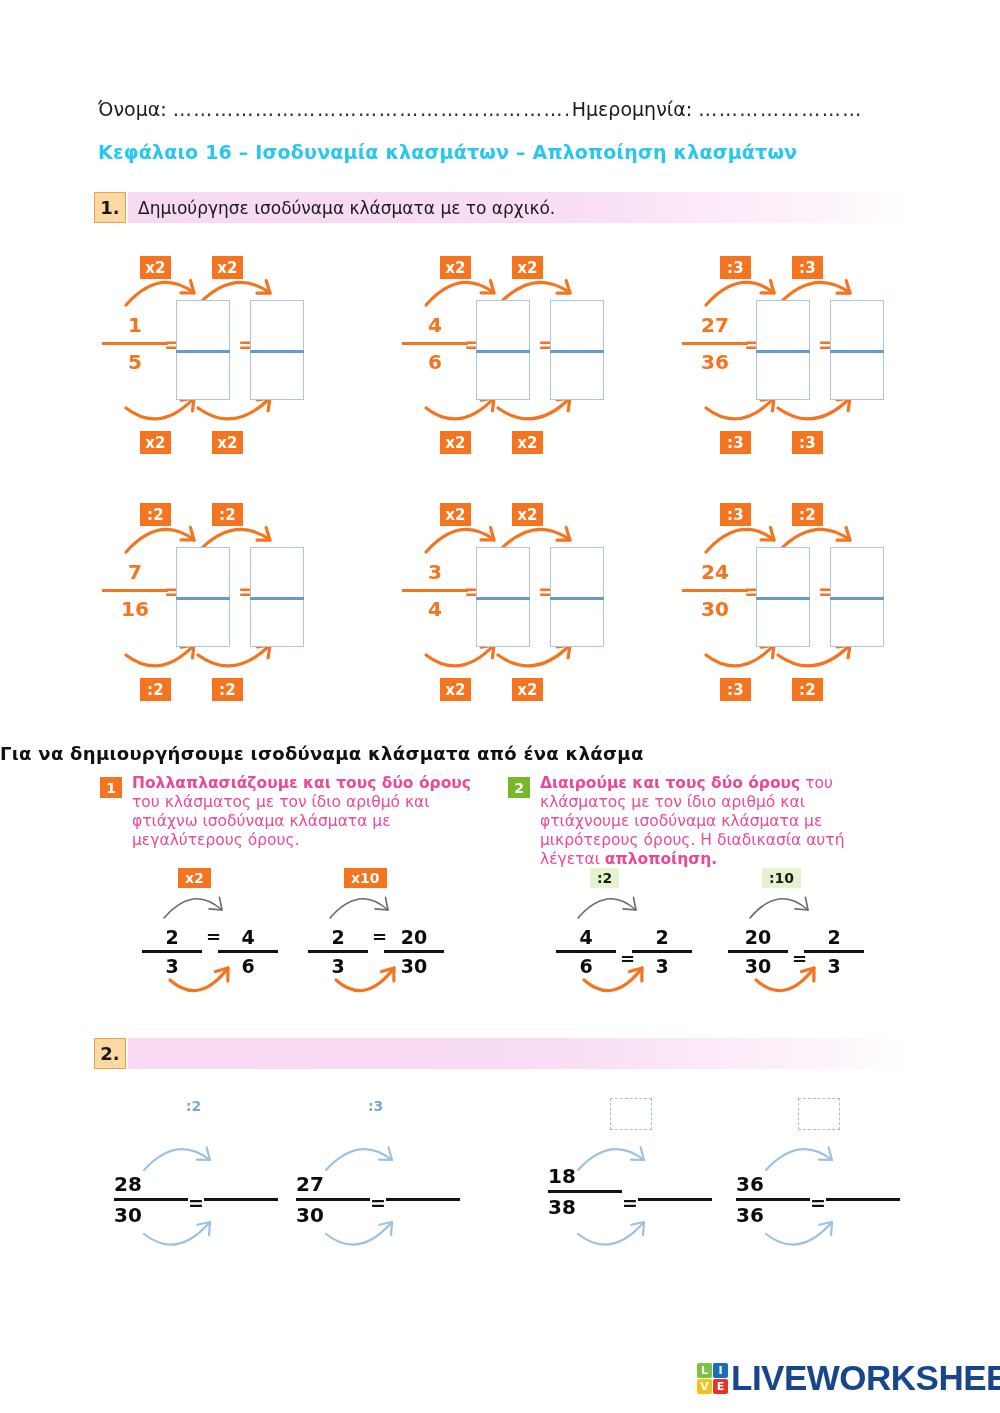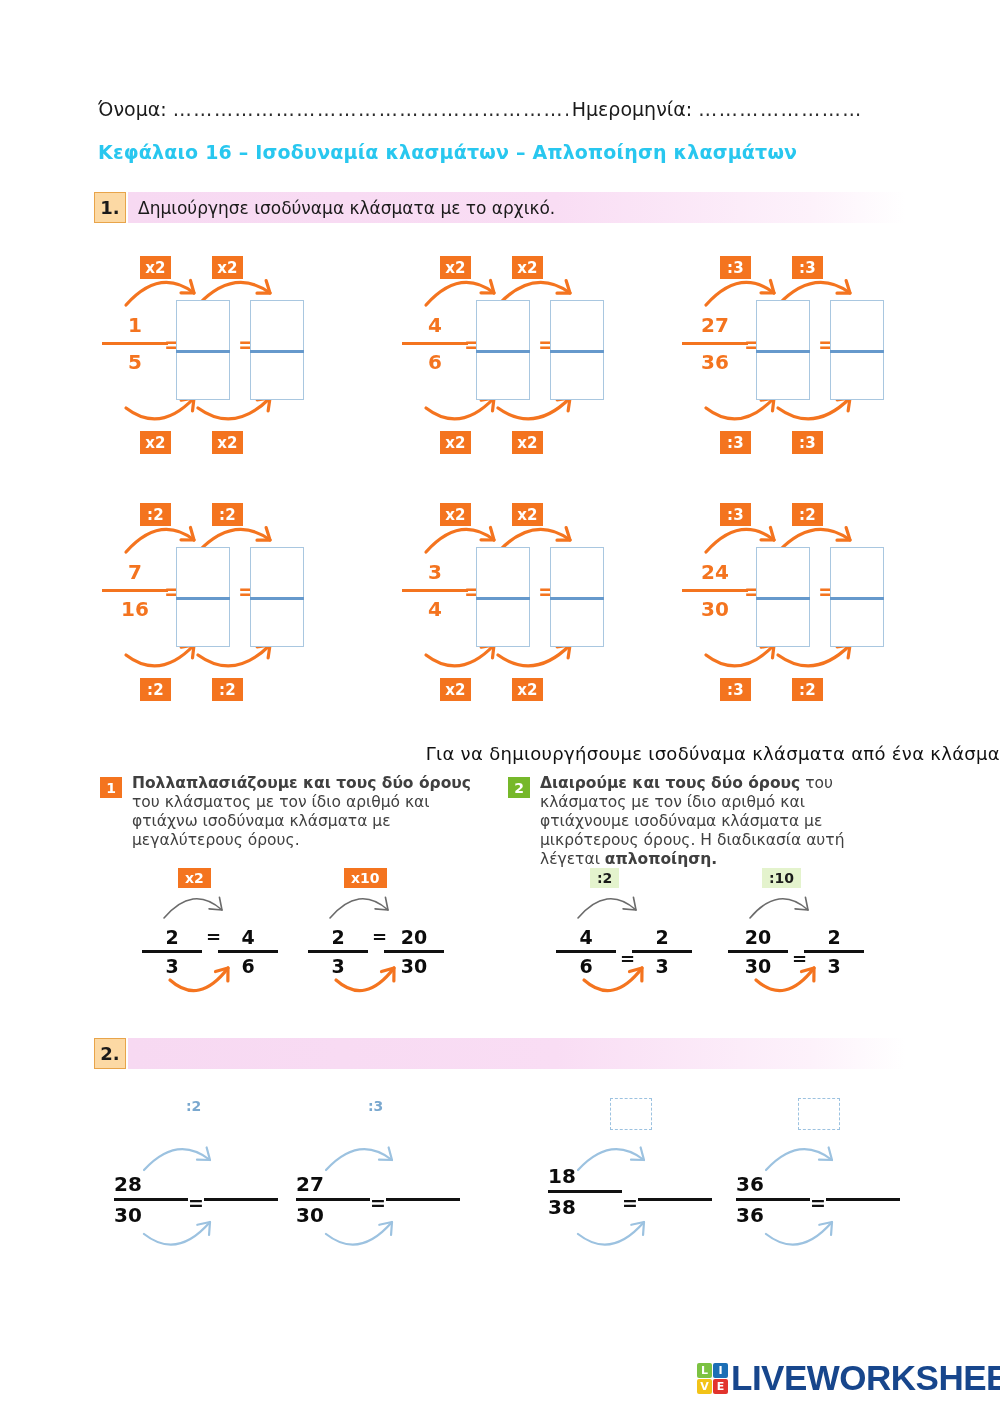--- a/index.html
+++ b/index.html
@@ -174,23 +174,23 @@
     height: 215px;
     pointer-events: none;
   }
 
   
   .midtitle {
     position: absolute;
     left: 0;
     top: 743px;
     width: 1000px;
-    text-align: right;
+    text-align: left;
     font-size: 18px;
-    font-weight: normal;
+    font-weight: bold;
     color: #111111;
     letter-spacing: .3px;
   }
 
   
   .expblock { position: absolute; width: 390px; }
   .expnum {
     position: absolute;
     left: 0;
     top: 3px;
@@ -205,21 +205,21 @@
   }
   .expnum.orange { background: #f4741f; }
   .expnum.green { background: #76b82a; }
   .exptext {
     position: absolute;
     left: 32px;
     top: 0;
     width: 355px;
     font-size: 15.5px;
     line-height: 19px;
-    color: #404040;
+    color: #ec4899;
   }
   .exptext b { font-weight: bold; }
 
   
   .smex { position: absolute; width: 170px; height: 130px; }
   .smex .tag {
     position: absolute;
     top: 0;
     font-size: 14px;
     font-weight: bold;

